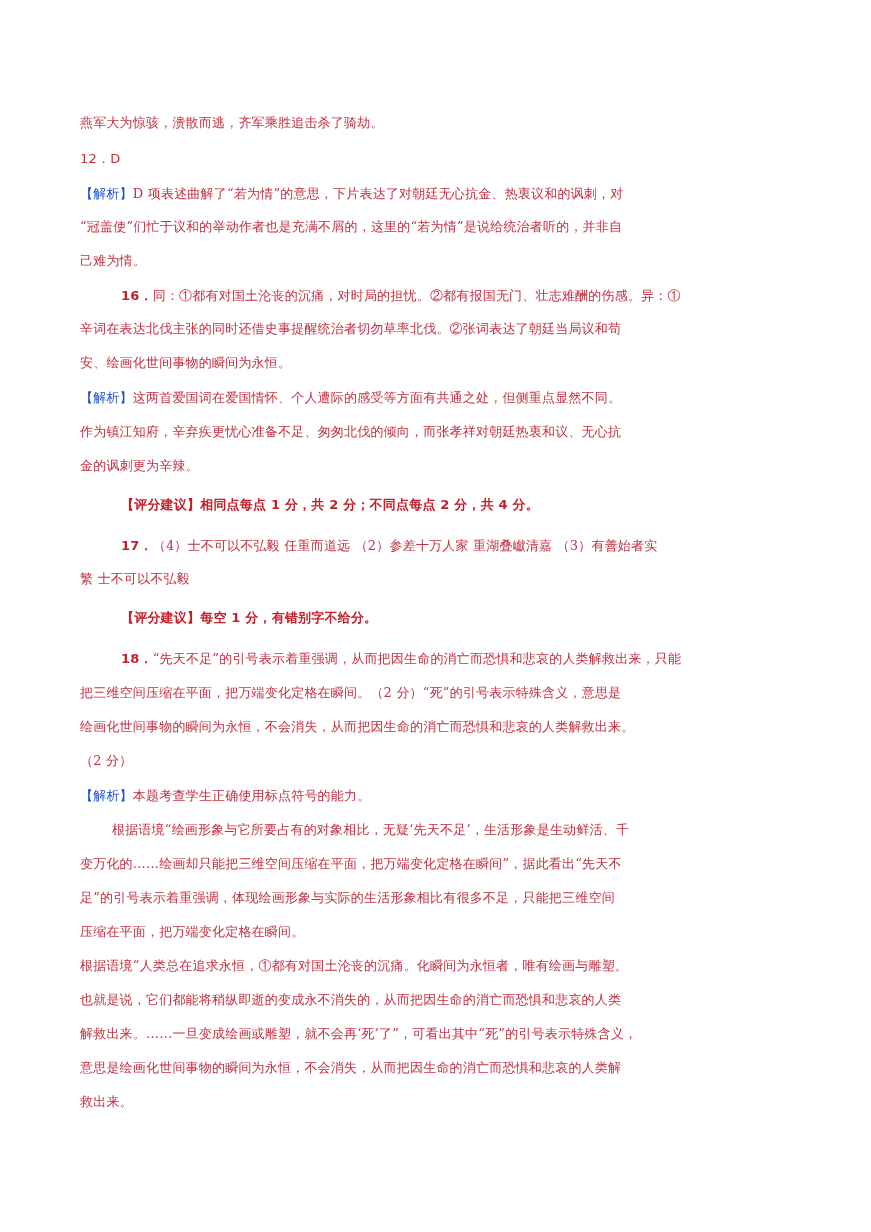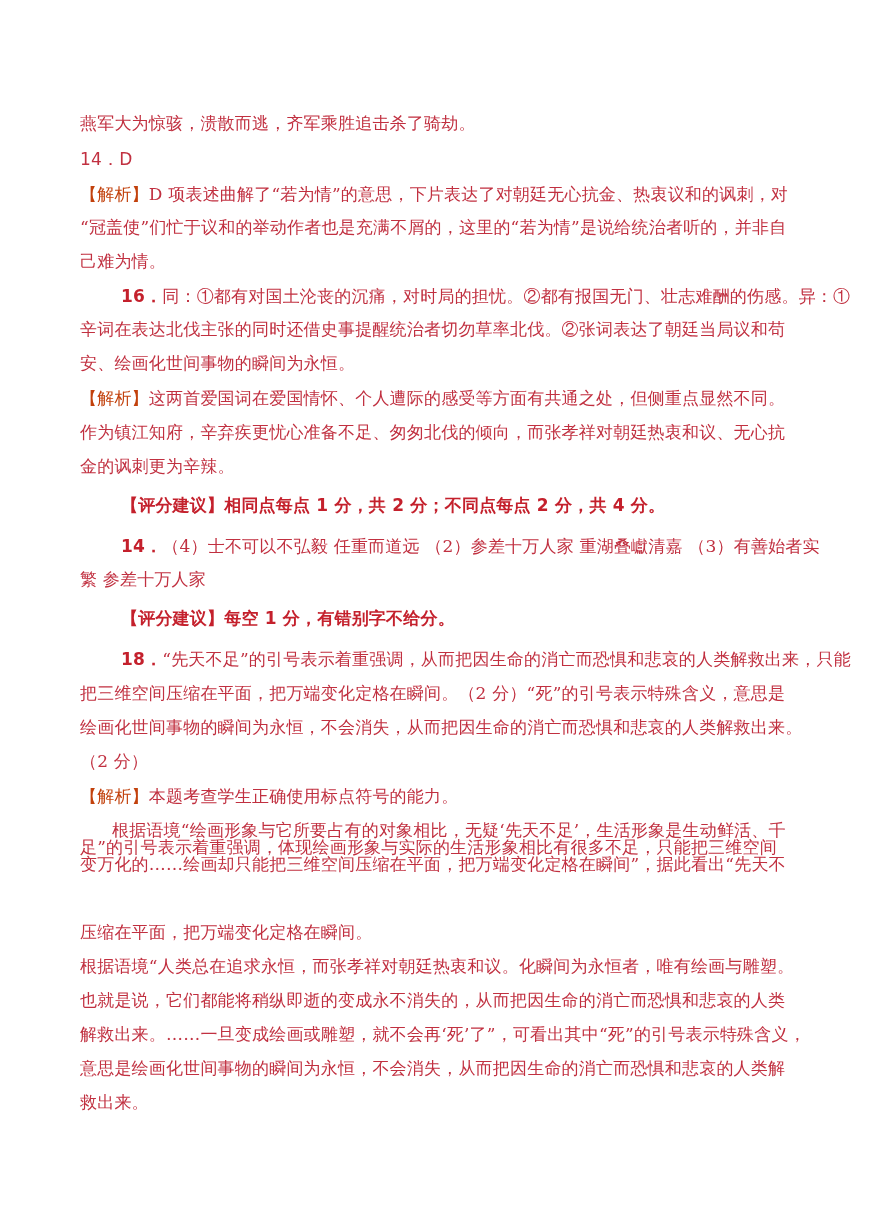--- a/index.html
+++ b/index.html
@@ -1,55 +1,55 @@
 <!DOCTYPE html>
 <html><head>
   <meta charset="utf-8">
   <style>
     html, body { margin: 0; padding: 0; background: #ffffff; }
     body { width: 871px; height: 1232px; position: relative; overflow: hidden;
            font-family: "DejaVu Serif", "Liberation Serif", serif; }
     .page { position: absolute; left: 0; top: 0; width: 871px; height: 1232px; }
-    .line { position: absolute; left: 80px; white-space: nowrap; font-size: 17px;
+    .line { position: absolute; left: 80px; white-space: nowrap; font-size: 13px;
             line-height: 22px; color: #c13040; letter-spacing: 0.2px; }
     .line.indent { left: 112px; }
     .bold { font-family: "DejaVu Sans", "Liberation Sans", sans-serif; font-weight: bold; color: #c4202c; margin-left: 41px; }
     .sans { font-family: "DejaVu Sans", "Liberation Sans", sans-serif; }
-    .tag { color: #c2410c; }
+    .tag { color: #1d4ed8; }
   </style>
 </head>
 <body>
 
 <div class="page">
   <div class="line" style="top:112px">燕军大为惊骇，溃散而逃，齐军乘胜追击杀了骑劫。</div>
 
-  <div class="line sans" style="top:148px">14．D</div>
+  <div class="line sans" style="top:148px">12．D</div>
   <div class="line" style="top:183px"><span class="tag">【解析】</span><span>D 项表述曲解了“若为情”的意思，下片表达了对朝廷无心抗金、热衷议和的讽刺，对</span></div>
   <div class="line" style="top:216px">“冠盖使”们忙于议和的举动作者也是充满不屑的，这里的“若为情”是说给统治者听的，并非自</div>
   <div class="line" style="top:250px">己难为情。</div>
 
   <div class="line" style="top:285px"><span class="bold">16．</span><span>同：①都有对国土沦丧的沉痛，对时局的担忧。②都有报国无门、壮志难酬的伤感。异：①</span></div>
   <div class="line" style="top:318px">辛词在表达北伐主张的同时还借史事提醒统治者切勿草率北伐。②张词表达了朝廷当局议和苟</div>
   <div class="line" style="top:352px">安、绘画化世间事物的瞬间为永恒。</div>
   <div class="line" style="top:387px"><span class="tag">【解析】</span><span>这两首爱国词在爱国情怀、个人遭际的感受等方面有共通之处，但侧重点显然不同。</span></div>
   <div class="line" style="top:421px">作为镇江知府，辛弃疾更忧心准备不足、匆匆北伐的倾向，而张孝祥对朝廷热衷和议、无心抗</div>
   <div class="line" style="top:455px">金的讽刺更为辛辣。</div>
   <div class="line bold" style="top:494px">【评分建议】相同点每点 1 分，共 2 分；不同点每点 2 分，共 4 分。</div>
 
-  <div class="line" style="top:535px"><span class="bold">14．</span><span>（4）士不可以不弘毅 任重而道远 （2）参差十万人家 重湖叠巘清嘉 （3）有善始者实</span></div>
-  <div class="line" style="top:568px">繁 参差十万人家</div>
+  <div class="line" style="top:535px"><span class="bold">17．</span><span>（4）士不可以不弘毅 任重而道远 （2）参差十万人家 重湖叠巘清嘉 （3）有善始者实</span></div>
+  <div class="line" style="top:568px">繁 士不可以不弘毅</div>
   <div class="line bold" style="top:607px">【评分建议】每空 1 分，有错别字不给分。</div>
 
   <div class="line" style="top:648px"><span class="bold">18．</span><span>“先天不足”的引号表示着重强调，从而把因生命的消亡而恐惧和悲哀的人类解救出来，只能</span></div>
   <div class="line" style="top:682px">把三维空间压缩在平面，把万端变化定格在瞬间。（2 分）“死”的引号表示特殊含义，意思是</div>
   <div class="line" style="top:716px">绘画化世间事物的瞬间为永恒，不会消失，从而把因生命的消亡而恐惧和悲哀的人类解救出来。</div>
   <div class="line" style="top:750px">（2 分）</div>
   <div class="line" style="top:785px"><span class="tag">【解析】</span><span>本题考查学生正确使用标点符号的能力。</span></div>
   <div class="line indent" style="top:819px">根据语境“绘画形象与它所要占有的对象相比，无疑‘先天不足’，生活形象是生动鲜活、千</div>
   <div class="line" style="top:853px">变万化的……绘画却只能把三维空间压缩在平面，把万端变化定格在瞬间”，据此看出“先天不</div>
-  <div class="line" style="top:836px">足”的引号表示着重强调，体现绘画形象与实际的生活形象相比有很多不足，只能把三维空间</div>
+  <div class="line" style="top:887px">足”的引号表示着重强调，体现绘画形象与实际的生活形象相比有很多不足，只能把三维空间</div>
   <div class="line" style="top:921px">压缩在平面，把万端变化定格在瞬间。</div>
-  <div class="line" style="top:955px">根据语境“人类总在追求永恒，而张孝祥对朝廷热衷和议。化瞬间为永恒者，唯有绘画与雕塑。</div>
+  <div class="line" style="top:955px">根据语境“人类总在追求永恒，①都有对国土沦丧的沉痛。化瞬间为永恒者，唯有绘画与雕塑。</div>
   <div class="line" style="top:989px">也就是说，它们都能将稍纵即逝的变成永不消失的，从而把因生命的消亡而恐惧和悲哀的人类</div>
   <div class="line" style="top:1023px">解救出来。……一旦变成绘画或雕塑，就不会再‘死’了”，可看出其中“死”的引号表示特殊含义，</div>
   <div class="line" style="top:1057px">意思是绘画化世间事物的瞬间为永恒，不会消失，从而把因生命的消亡而恐惧和悲哀的人类解</div>
   <div class="line" style="top:1091px">救出来。</div>
 </div>
 
 </body></html>

